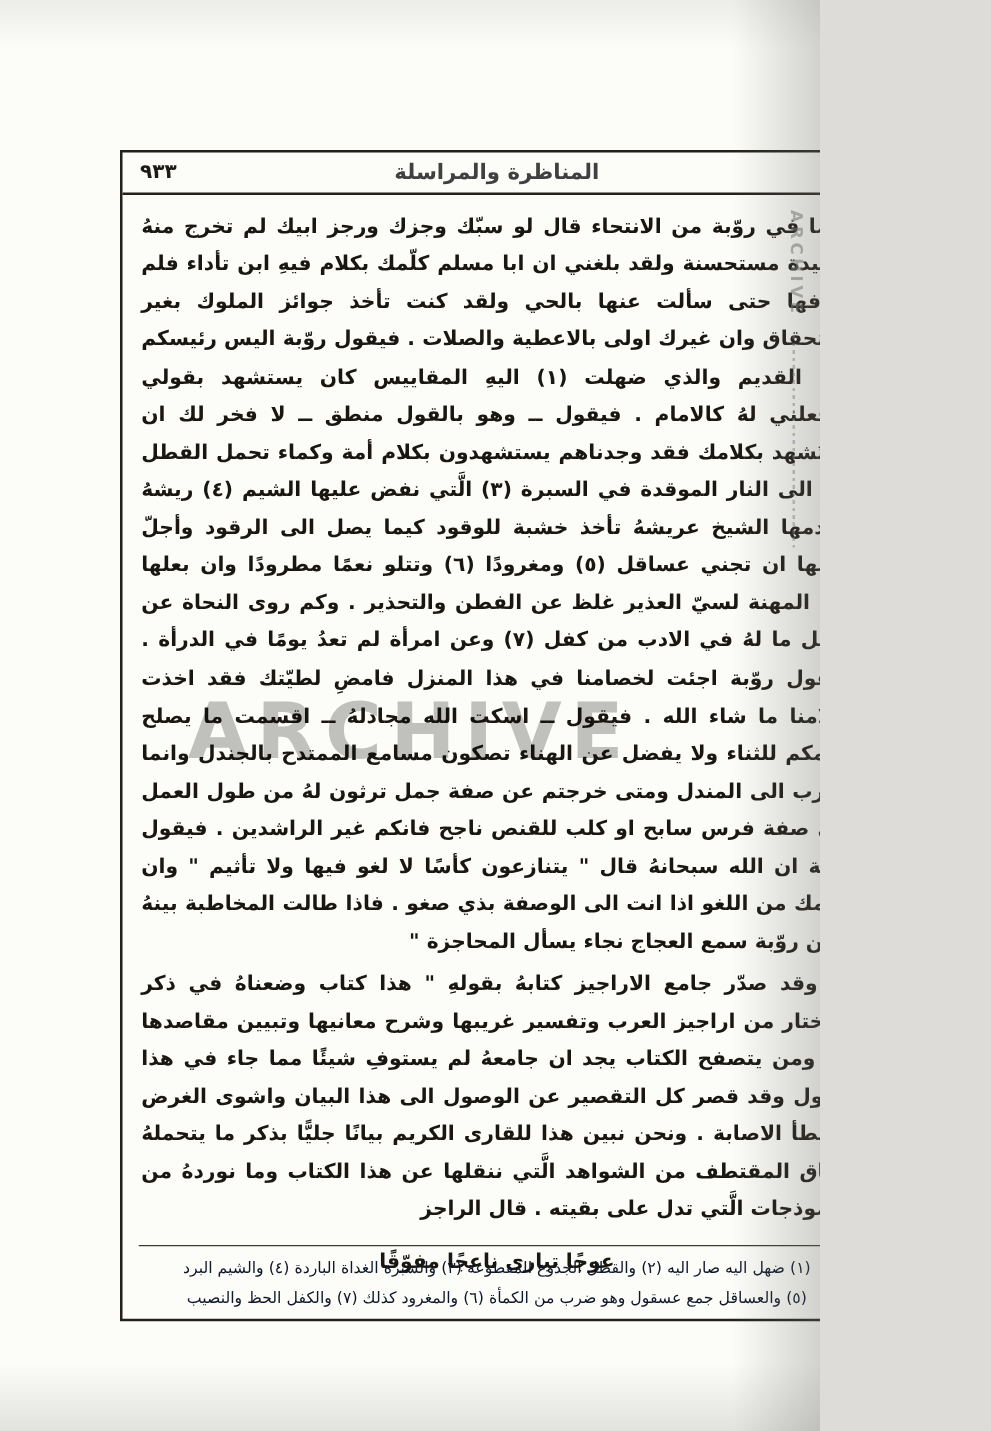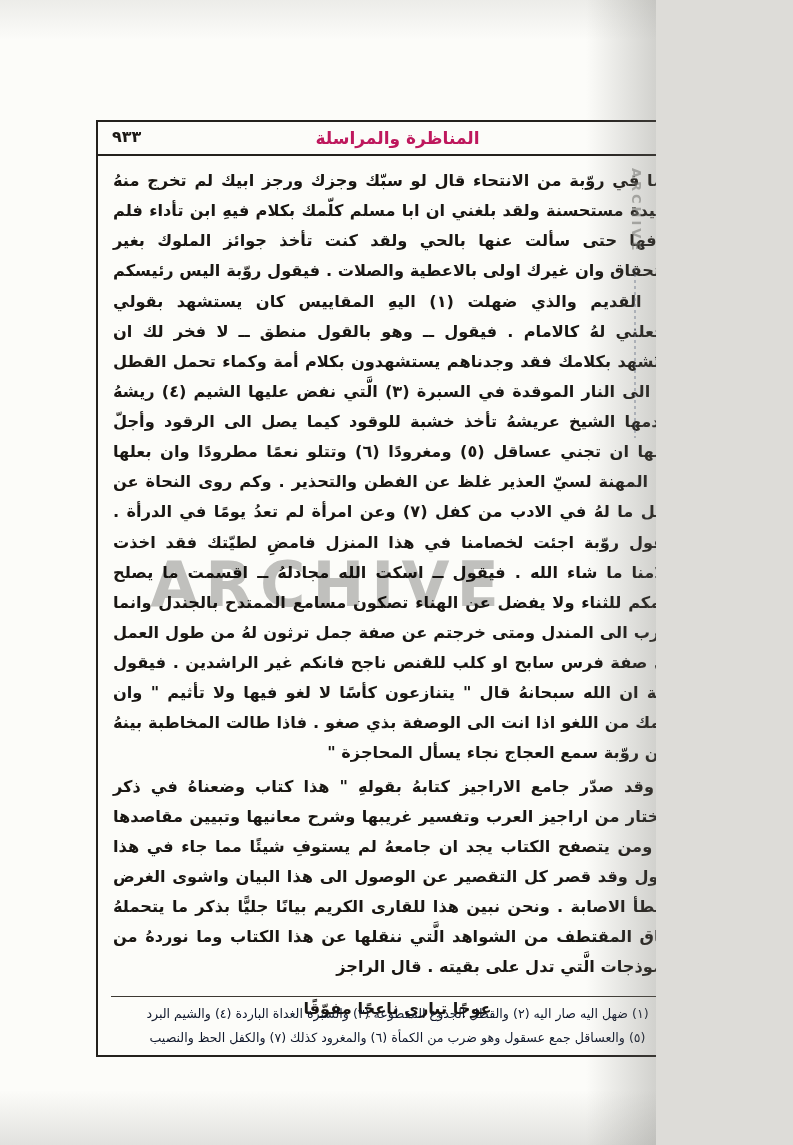--- a/index.html
+++ b/index.html
@@ -40,21 +40,21 @@
   .frame-header {
     position: relative; height: 32px;
     border-bottom: 2px solid #24211d;
     display: flex; align-items: center; justify-content: center;
   }
   .page-number {
     position: absolute; left: 14px; top: 5px;
     font-size: 16px; font-weight: bold; color: #1d1a16;
   }
   .page-title {
-    font-size: 17px; font-weight: bold; color: #be185d;
+    font-size: 17px; font-weight: bold; color: #404040;
     letter-spacing: 1px;
   }
   .page-body {
     direction: rtl;
     text-align: justify;
     padding: 10px 15px 0 15px;
     font-size: 16.2px;
     line-height: 1.86;
     color: #1a1713;
     font-weight: bold;

